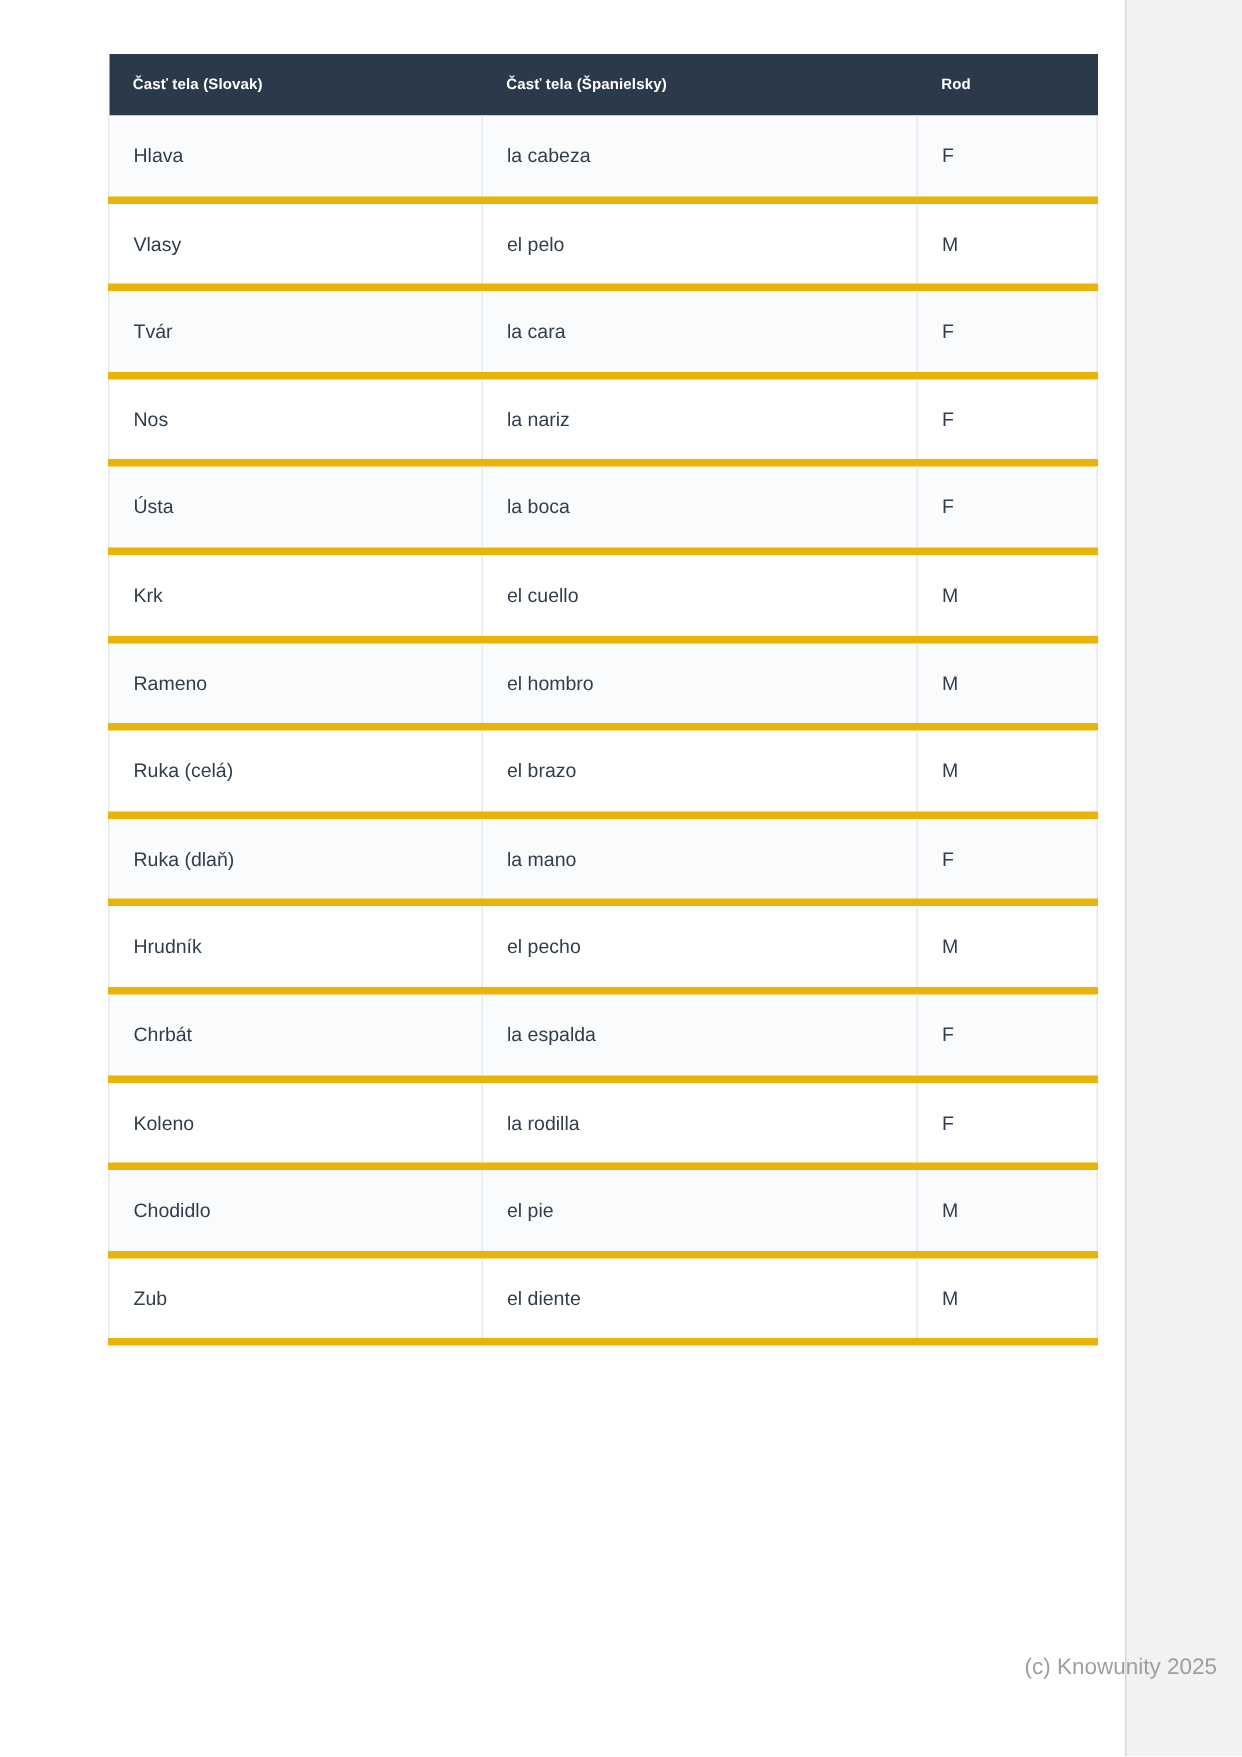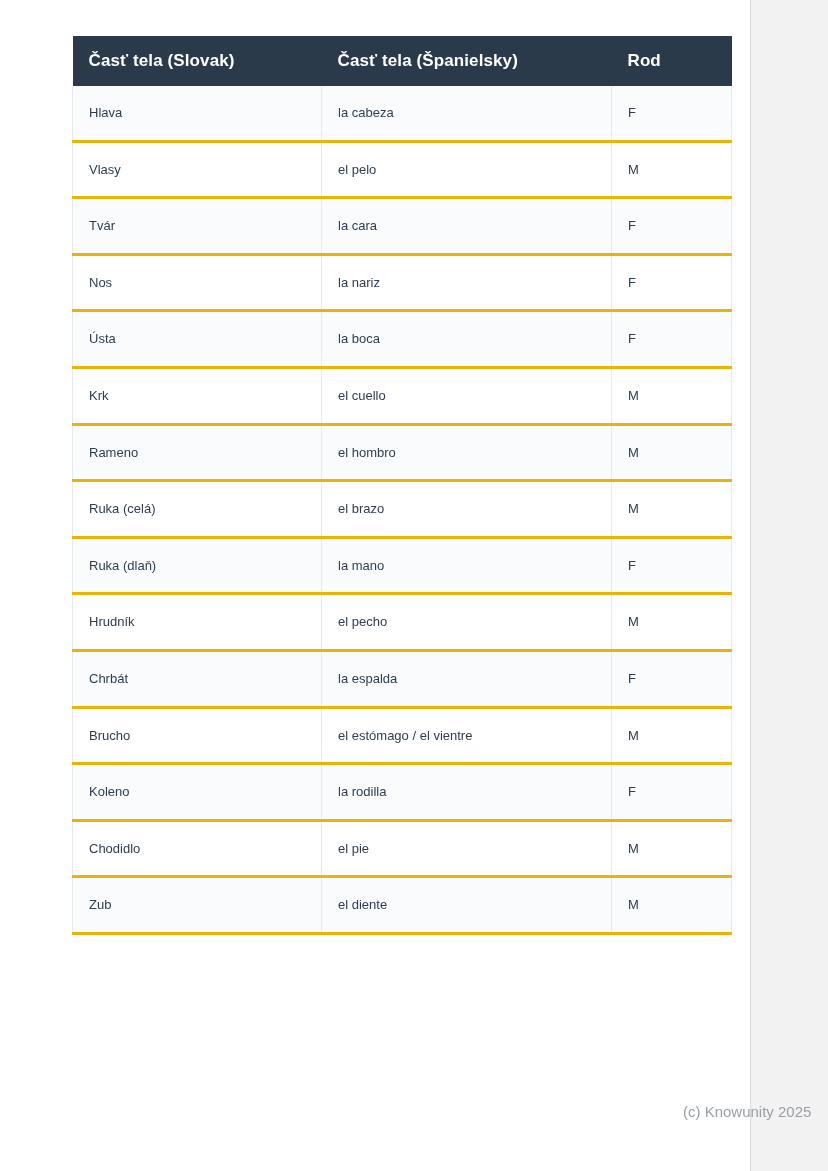--- a/index.html
+++ b/index.html
@@ -35,36 +35,36 @@
     border-collapse: collapse;
     width: 563px;
     table-layout: fixed;
     background: #ffffff;
   }
 
   table.vocab thead th {
     background: #2b3a4a;
     color: #ffffff;
     text-align: left;
-    font-size: 17px;
+    font-size: 10px;
     font-weight: bold;
     padding: 15px 16px;
     border: none;
     letter-spacing: 0.1px;
   }
 
   table.vocab thead th.col-a { width: 217px; }
   table.vocab thead th.col-b { width: 258px; }
   table.vocab thead th.col-c { width: 88px; }
 
   table.vocab tbody td {
     font-size: 13px;
     color: #2f3d4d;
     padding: 19px 16px;
-    border-bottom: 3px solid #eab308;
+    border-bottom: 5px solid #eab308;
     border-right: 1px solid #e6e9ed;
     vertical-align: middle;
     background: #ffffff;
     line-height: 1.2;
   }
 
   table.vocab tbody tr td:first-child {
     border-left: 1px solid #e6e9ed;
   }
 
@@ -162,25 +162,20 @@
           <td>Hrudník</td>
           <td>el pecho</td>
           <td>M</td>
         </tr>
         <tr>
           <td>Chrbát</td>
           <td>la espalda</td>
           <td>F</td>
         </tr>
         <tr>
-          <td>Brucho</td>
-          <td>el estómago / el vientre</td>
-          <td>M</td>
-        </tr>
-        <tr>
           <td>Koleno</td>
           <td>la rodilla</td>
           <td>F</td>
         </tr>
         <tr>
           <td>Chodidlo</td>
           <td>el pie</td>
           <td>M</td>
         </tr>
         <tr>

